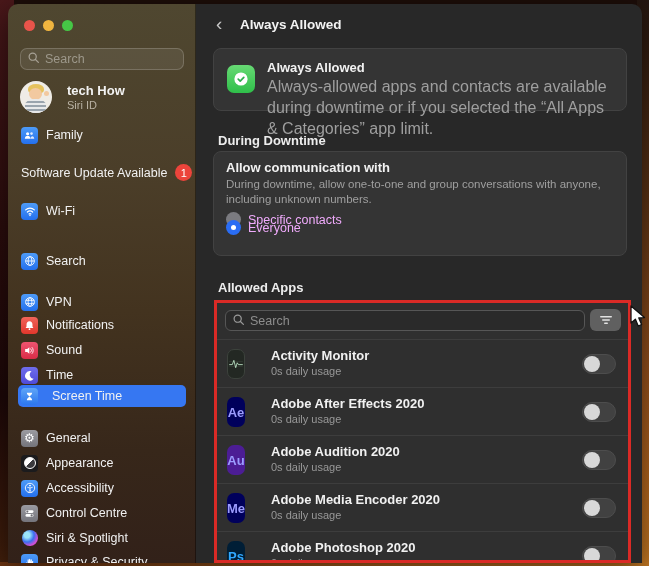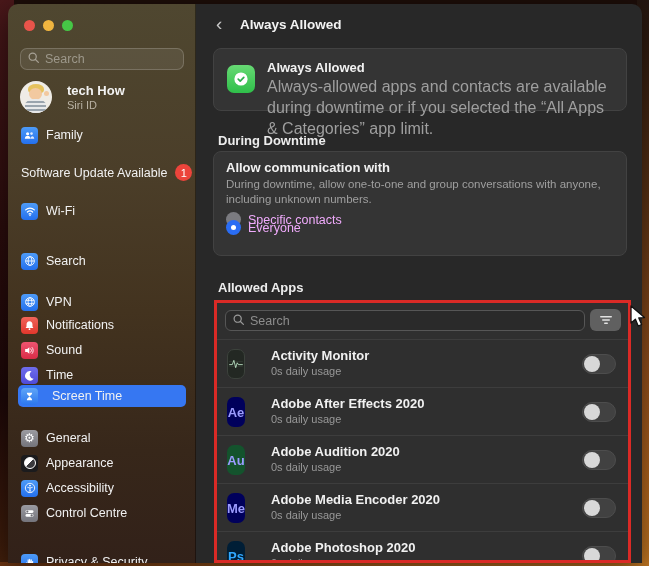--- a/index.html
+++ b/index.html
@@ -269,20 +269,26 @@
     <div class="srow" style="top:498px">
       <span class="ic bg-gray">
         <svg width="13" height="13" viewBox="0 0 18 18">
             <rect x="3.5" y="4.6" width="11" height="3.6" rx="1.8" fill="#fff"></rect>
             <circle cx="6" cy="6.4" r="1.5" fill="#6d6d72"></circle>
             <rect x="3.5" y="9.8" width="11" height="3.6" rx="1.8" fill="#fff"></rect>
             <circle cx="12" cy="11.6" r="1.5" fill="#6d6d72"></circle>
           </svg>
       </span>
       <span class="slabel">Control Centre</span>
+    </div>
+    <div class="srow" style="top:523px">
+      <span class="ic">
+          <span class="siri-orb"></span>
+        </span>
+      <span class="slabel">Siri &amp; Spotlight</span>
     </div>
     <div class="srow" style="top:547px">
       <span class="ic bg-blue">
         <svg width="13" height="13" viewBox="0 0 18 18">
             <path d="M6.4 15c-1.5-1.7-2.7-4-2.2-5.4.3-.8 1.3-.6 1.7.2l.5 1V5.3c0-1 1.4-1 1.5 0l.2 3 .4-3.7c.1-1 1.5-.9 1.5.1l.1 3.7.6-3.1c.2-1 1.5-.8 1.5.2v3.5l.6-1.6c.3-.9 1.5-.6 1.4.3-.2 2.3-.8 4.8-2.1 7.3z" fill="#fff"></path>
           </svg>
       </span>
       <span class="slabel">Privacy &amp; Security</span>
     </div>
   </div>
@@ -357,21 +363,21 @@
       <div class="app-row" style="top:86px">
         <span class="app-ic" style="background:#00005b;color:#9c9cff">Ae</span>
         <div class="app-name">Adobe After Effects 2020</div>
         <div class="app-usage">0s daily usage</div>
         <div class="toggle">
             <span class="knob"></span>
           </div>
       </div>
 
       <div class="app-row" style="top:134px">
-        <span class="app-ic" style="background:#14532d;color:#9c9cff">Au</span>
+        <span class="app-ic" style="background:#4c1d95;color:#9c9cff">Au</span>
         <div class="app-name">Adobe Audition 2020</div>
         <div class="app-usage">0s daily usage</div>
         <div class="toggle">
             <span class="knob"></span>
           </div>
       </div>
 
       <div class="app-row" style="top:182px">
         <span class="app-ic" style="background:#00005b;color:#9c9cff">Me</span>
         <div class="app-name">Adobe Media Encoder 2020</div>

